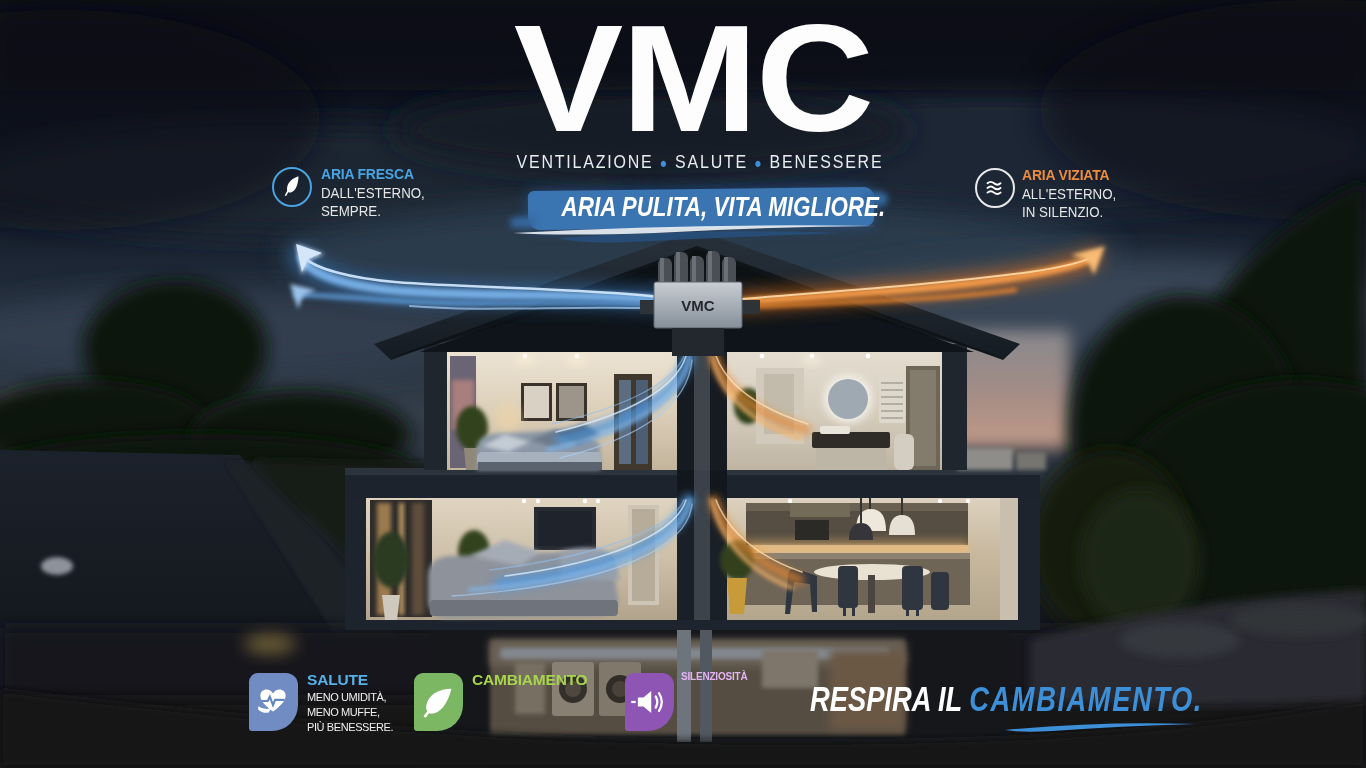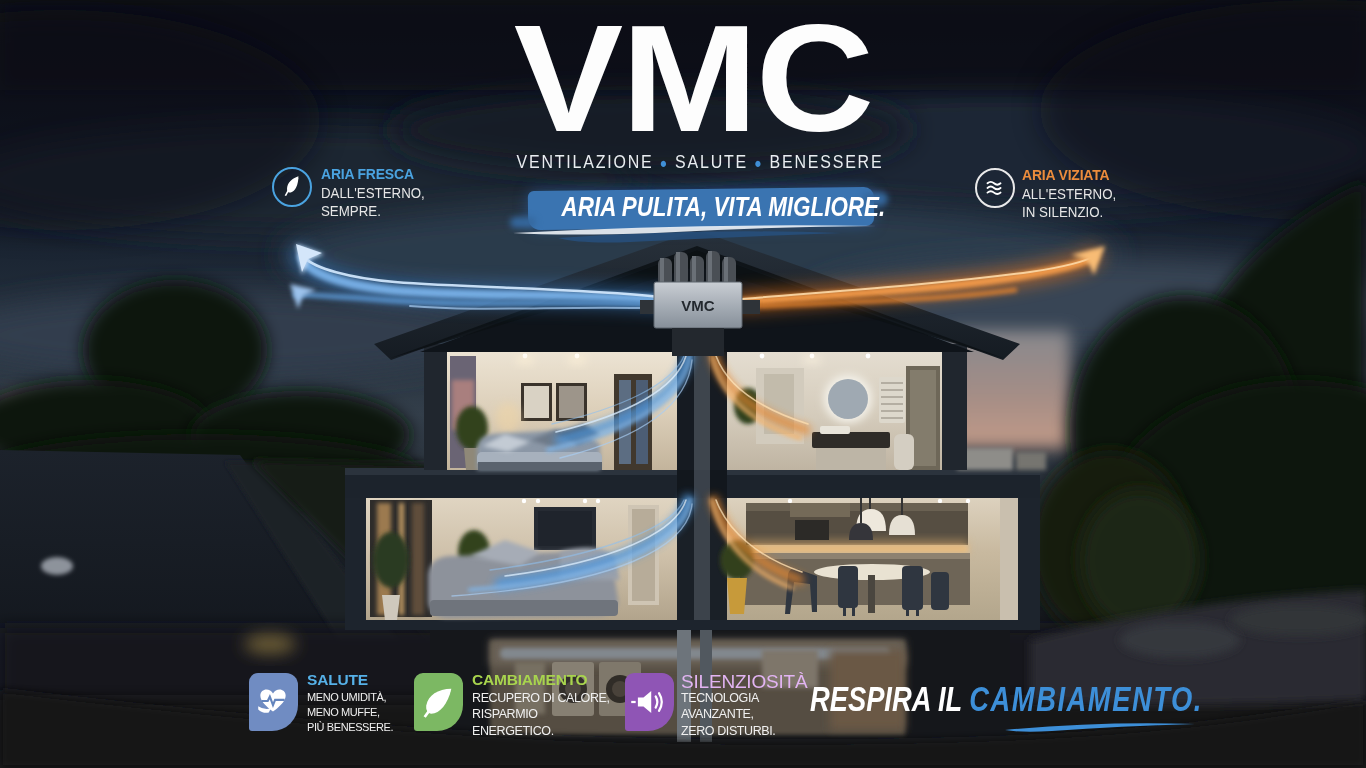--- a/index.html
+++ b/index.html
@@ -460,28 +460,26 @@
   </svg>
   <div class="abs" style="left:307px;top:671px;font-size:15.5px;font-weight:bold;color:#56b1e8;letter-spacing:-0.2px;">SALUTE</div>
   <div class="abs" style="left:307px;top:690px;font-size:11px;color:#f0f0f0;line-height:15px;letter-spacing:-0.4px;">MENO UMIDITÀ,<br>MENO MUFFE,<br>PIÙ BENESSERE.</div>
 
   <div class="abs" style="left:414px;top:673px;width:49px;height:58px;background:#7cb863;border-radius:9px 12px 26px 3px;"></div>
   <svg class="abs" width="40" height="40" viewBox="0 0 24 24" style="left:418px;top:682px;">
     <path d="M20,4 C12,4 6,8 5,14 C4.5,17 6,19 8,19 C13,19 18,13 20,4 Z" fill="#fff"></path>
     <path d="M4,21 C8,15 13,10 19,5" stroke="#fff" stroke-width="1.6" fill="none"></path>
   </svg>
   <div class="abs" style="left:472px;top:671px;font-size:15.5px;font-weight:bold;color:#a8d44e;letter-spacing:-0.2px;">CAMBIAMENTO</div>
-  <div class="abs" style="left:472px;top:690px;font-size:12.5px;color:#f0f0f0;line-height:16.4px;letter-spacing:-0.4px;">RECUPERO DI CALORE,<br>RISPARMIO<br>ENERGETICO.</div>
 
   <div class="abs" style="left:625px;top:673px;width:49px;height:58px;background:#8f55b5;border-radius:9px 12px 26px 3px;"></div>
   <svg class="abs" width="40" height="40" viewBox="0 0 36 36" style="left:629px;top:682px;">
     <path d="M8,14 L13,14 L20,8 L20,28 L13,22 L8,22 Z" fill="#fff"></path>
     <path d="M24,13 Q27,18 24,23 M27,10 Q32,18 27,26" stroke="#fff" stroke-width="2" fill="none" stroke-linecap="round"></path>
     <rect x="2" y="17" width="4" height="2" fill="#fff"></rect>
   </svg>
-  <div class="abs" style="left:681px;top:671px;font-size:19px;font-weight:normal;color:#e2b4f2;letter-spacing:-0.2px;">SILENZIOSITÀ</div>
-  <div class="abs" style="left:681px;top:690px;font-size:12.5px;color:#f0f0f0;line-height:16.4px;letter-spacing:-0.4px;">TECNOLOGIA<br>AVANZANTE,<br>ZERO DISTURBI.</div>
+  <div class="abs" style="left:681px;top:671px;font-size:10px;font-weight:bold;color:#e2b4f2;letter-spacing:-0.2px;">SILENZIOSITÀ</div>
 
   <div class="abs" style="left:810px;top:679px;font-size:35px;font-weight:bold;font-style:italic;color:#fff;letter-spacing:0px;white-space:nowrap;transform:scaleX(0.78);transform-origin:left center;">RESPIRA IL <span style="color:#3d8fd8;letter-spacing:2px;">CAMBIAMENTO.</span></div>
   <svg class="abs" width="200" height="16" viewBox="0 0 200 16" style="left:1000px;top:719px;">
     <path d="M5,11 Q100,2 195,5 Q120,7 52,12 Q22,14 5,11 Z" fill="#3d8fd8"></path>
   </svg>
 </div>
 
 </body></html>

